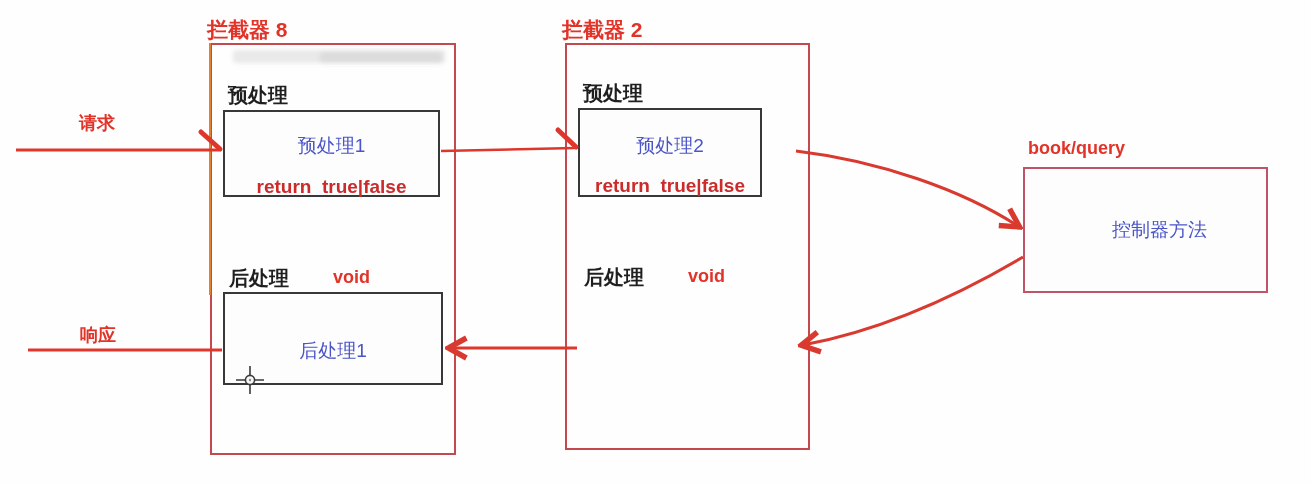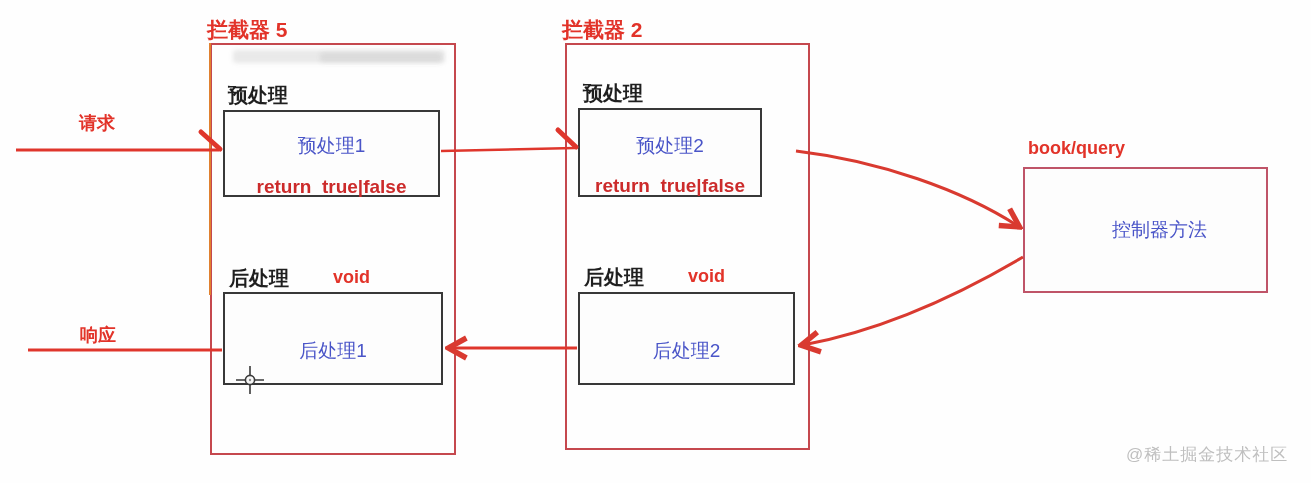--- a/index.html
+++ b/index.html
@@ -27,21 +27,21 @@
 
 <div class="canvas">
 
   <div class="bigbox" style="left:210px;top:43px;width:246px;height:412px;"></div>
   <div class="orange-edge" style="left:209px;top:43px;height:252px;"></div>
   <div class="bigbox" style="left:565px;top:43px;width:245px;height:407px;"></div>
 
   <div class="smudge" style="left:233px;top:50px;width:212px;height:13px;"></div>
   <div class="smudge" style="left:320px;top:52px;width:122px;height:11px;opacity:.8;"></div>
 
-  <div class="abs t-red" style="left:207px;top:19px;font-size:21px;">拦截器 5</div>
+  <div class="abs t-red" style="left:207px;top:19px;font-size:21px;">拦截器 8</div>
   <div class="abs t-red" style="left:562px;top:19px;font-size:21px;">拦截器 2</div>
 
   <div class="abs t-black" style="left:228px;top:85px;">预处理</div>
   <div class="blackbox" style="left:223px;top:110px;width:217px;height:87px;padding-top:21px;gap:17px;">
     <span class="t-blue" style="font-size:19px;">预处理1</span>
     <span class="t-crimson" style="font-size:19px;">return  true|false</span>
   </div>
 
   <div class="abs t-black" style="left:229px;top:268px;">后处理</div>
   <div class="abs t-red" style="left:333px;top:268px;">void</div>
@@ -50,33 +50,29 @@
   </div>
 
   <div class="abs t-black" style="left:583px;top:83px;">预处理</div>
   <div class="blackbox" style="left:578px;top:108px;width:184px;height:89px;padding-top:23px;gap:16px;">
     <span class="t-blue" style="font-size:19px;">预处理2</span>
     <span class="t-crimson" style="font-size:19px;">return  true|false</span>
   </div>
 
   <div class="abs t-black" style="left:584px;top:267px;">后处理</div>
   <div class="abs t-red" style="left:688px;top:267px;">void</div>
-  <div class="blackbox" style="left:578px;top:292px;width:217px;height:93px;padding-top:44px;">
-    <span class="t-blue" style="font-size:19px;">后处理2</span>
-  </div>
 
   <div class="abs t-red" style="left:1028px;top:139px;">book/query</div>
   <div class="ctrlbox" style="left:1023px;top:167px;width:245px;height:126px;padding-left:28px;">
     <span class="t-blue" style="font-size:19px;">控制器方法</span>
   </div>
 
   <div class="abs t-red" style="left:79px;top:114px;">请求</div>
   <div class="abs t-red" style="left:80px;top:326px;">响应</div>
 
-  <div class="abs t-watermark" style="left:1126px;top:446px;">@稀土掘金技术社区</div>
 
   <svg class="overlay" width="1311" height="483" viewBox="0 0 1311 483">
     <defs>
       <marker id="vhead" viewBox="0 0 14 14" refX="11" refY="7" markerWidth="8.5" markerHeight="8.5" orient="auto-start-reverse">
         <path d="M2,1.5 L12,7 L2,12.5" fill="none" stroke="#d93a30" stroke-width="3"></path>
       </marker>
     </defs>
 
     <path d="M 16 150 L 219 150" stroke="#df362c" stroke-width="3" fill="none"></path>
     <path d="M 201 132 L 220 149" stroke="#df362c" stroke-width="5" stroke-linecap="round" fill="none"></path>

